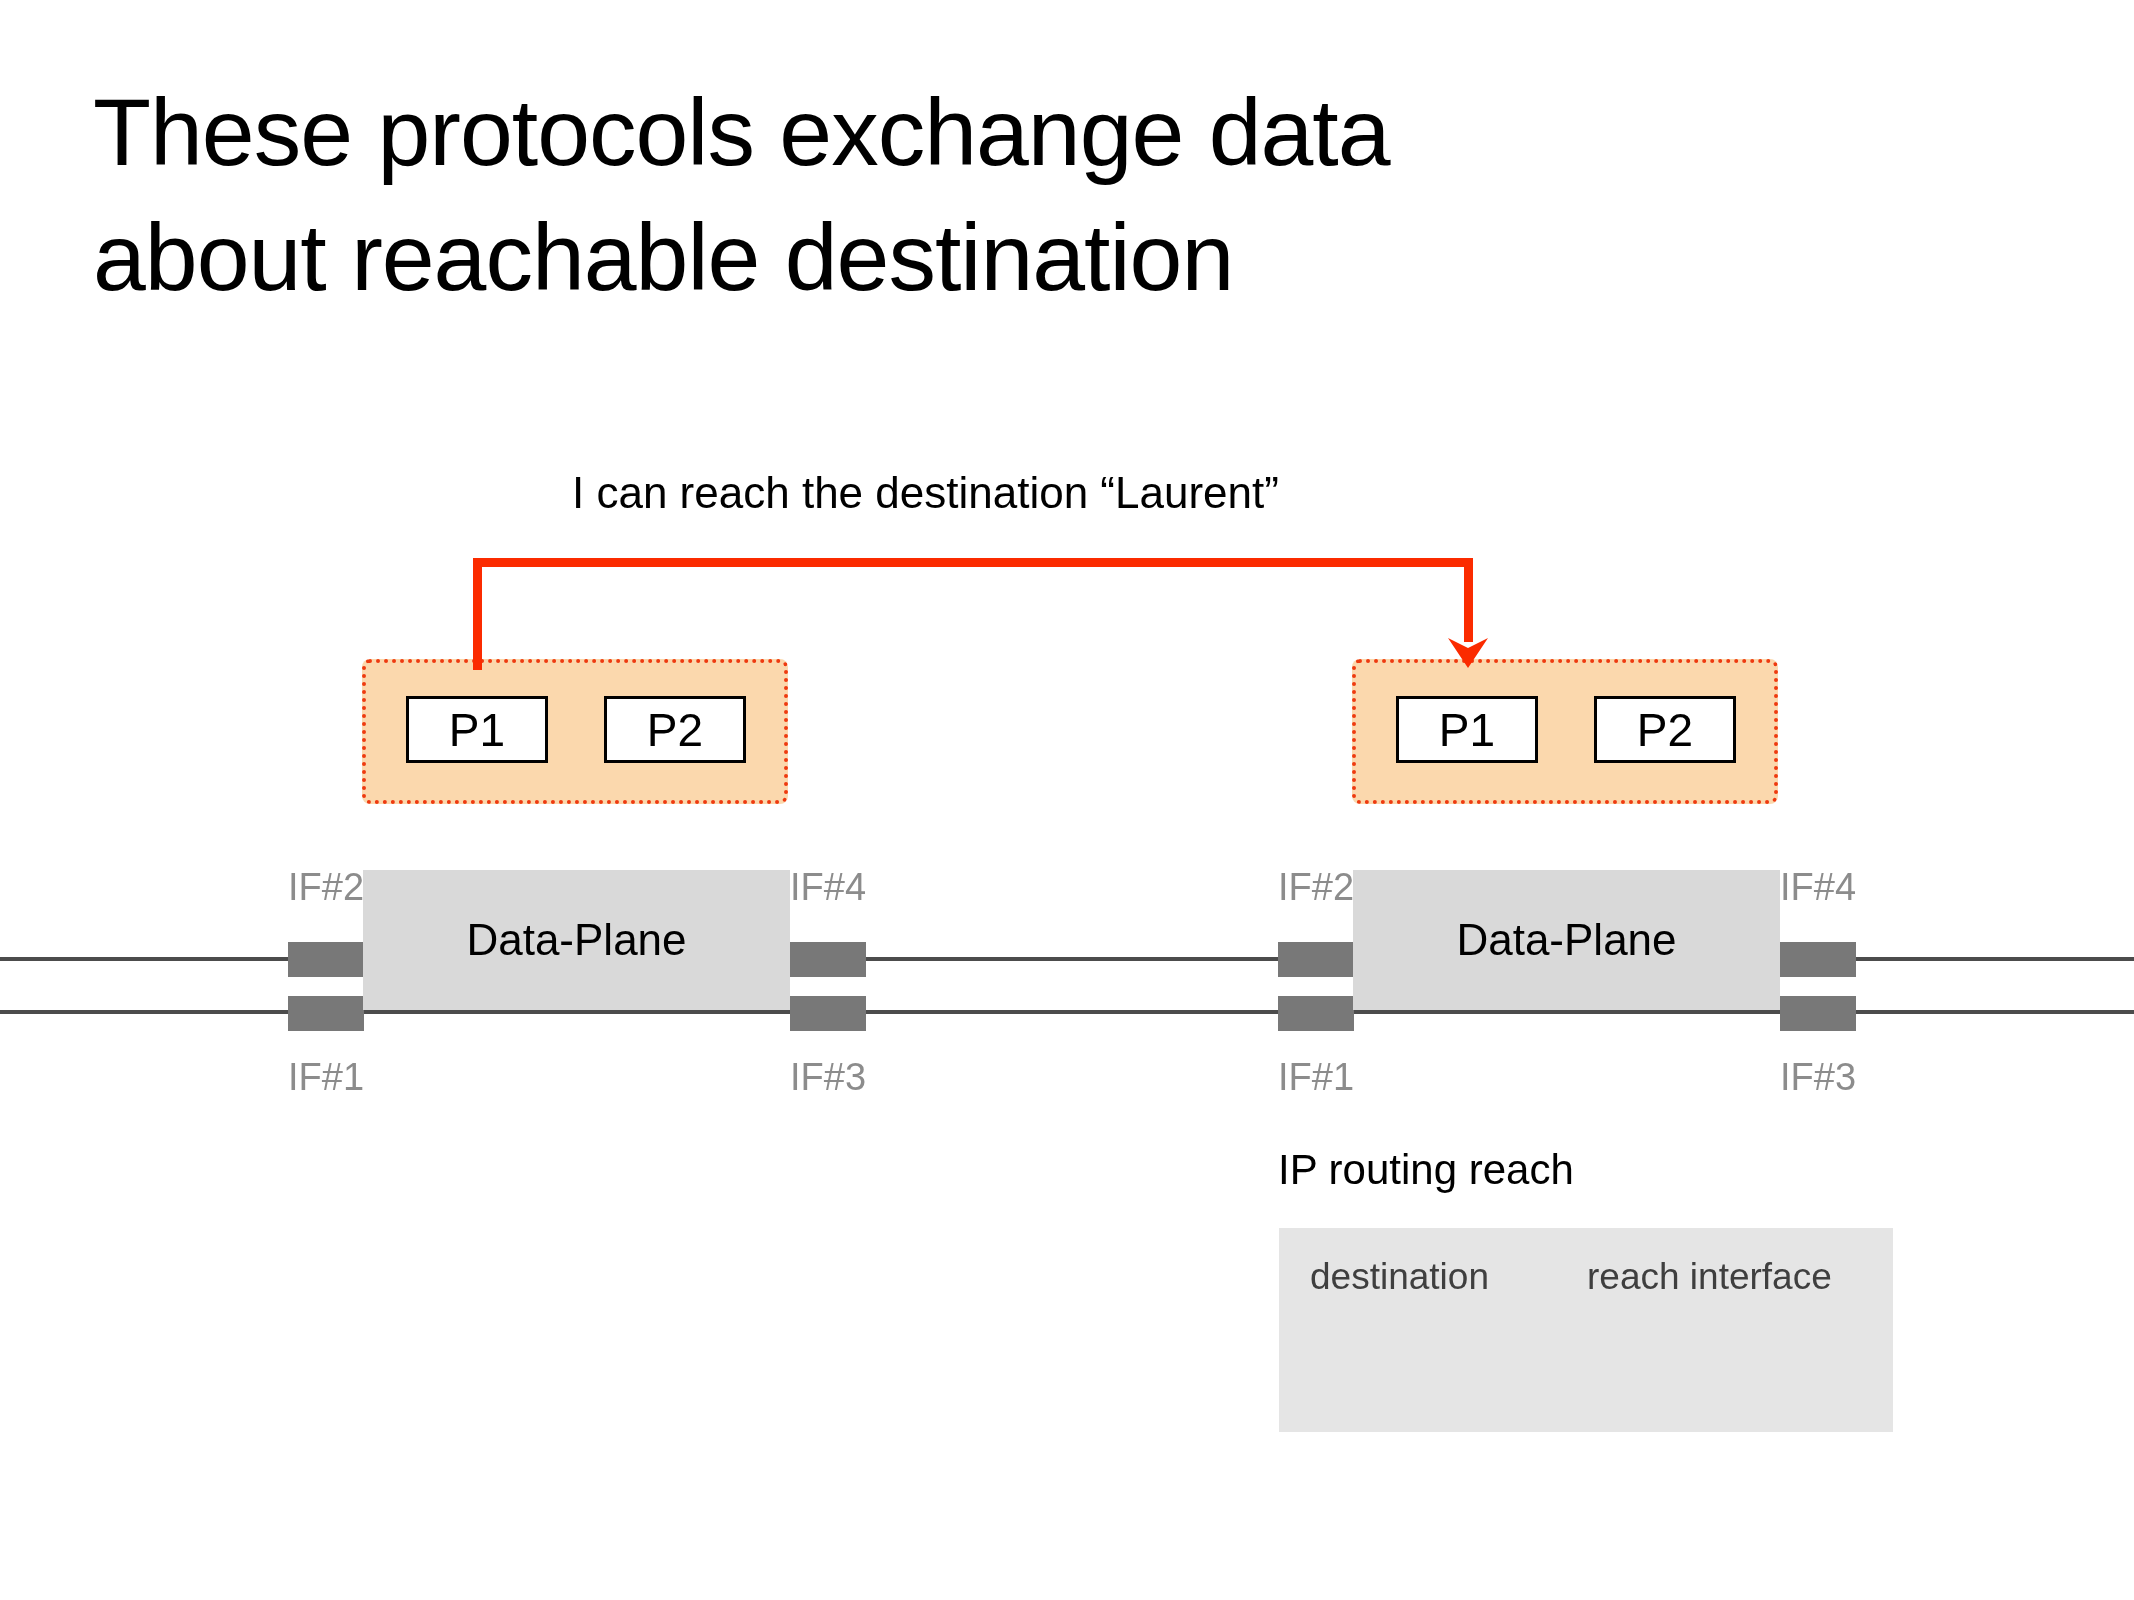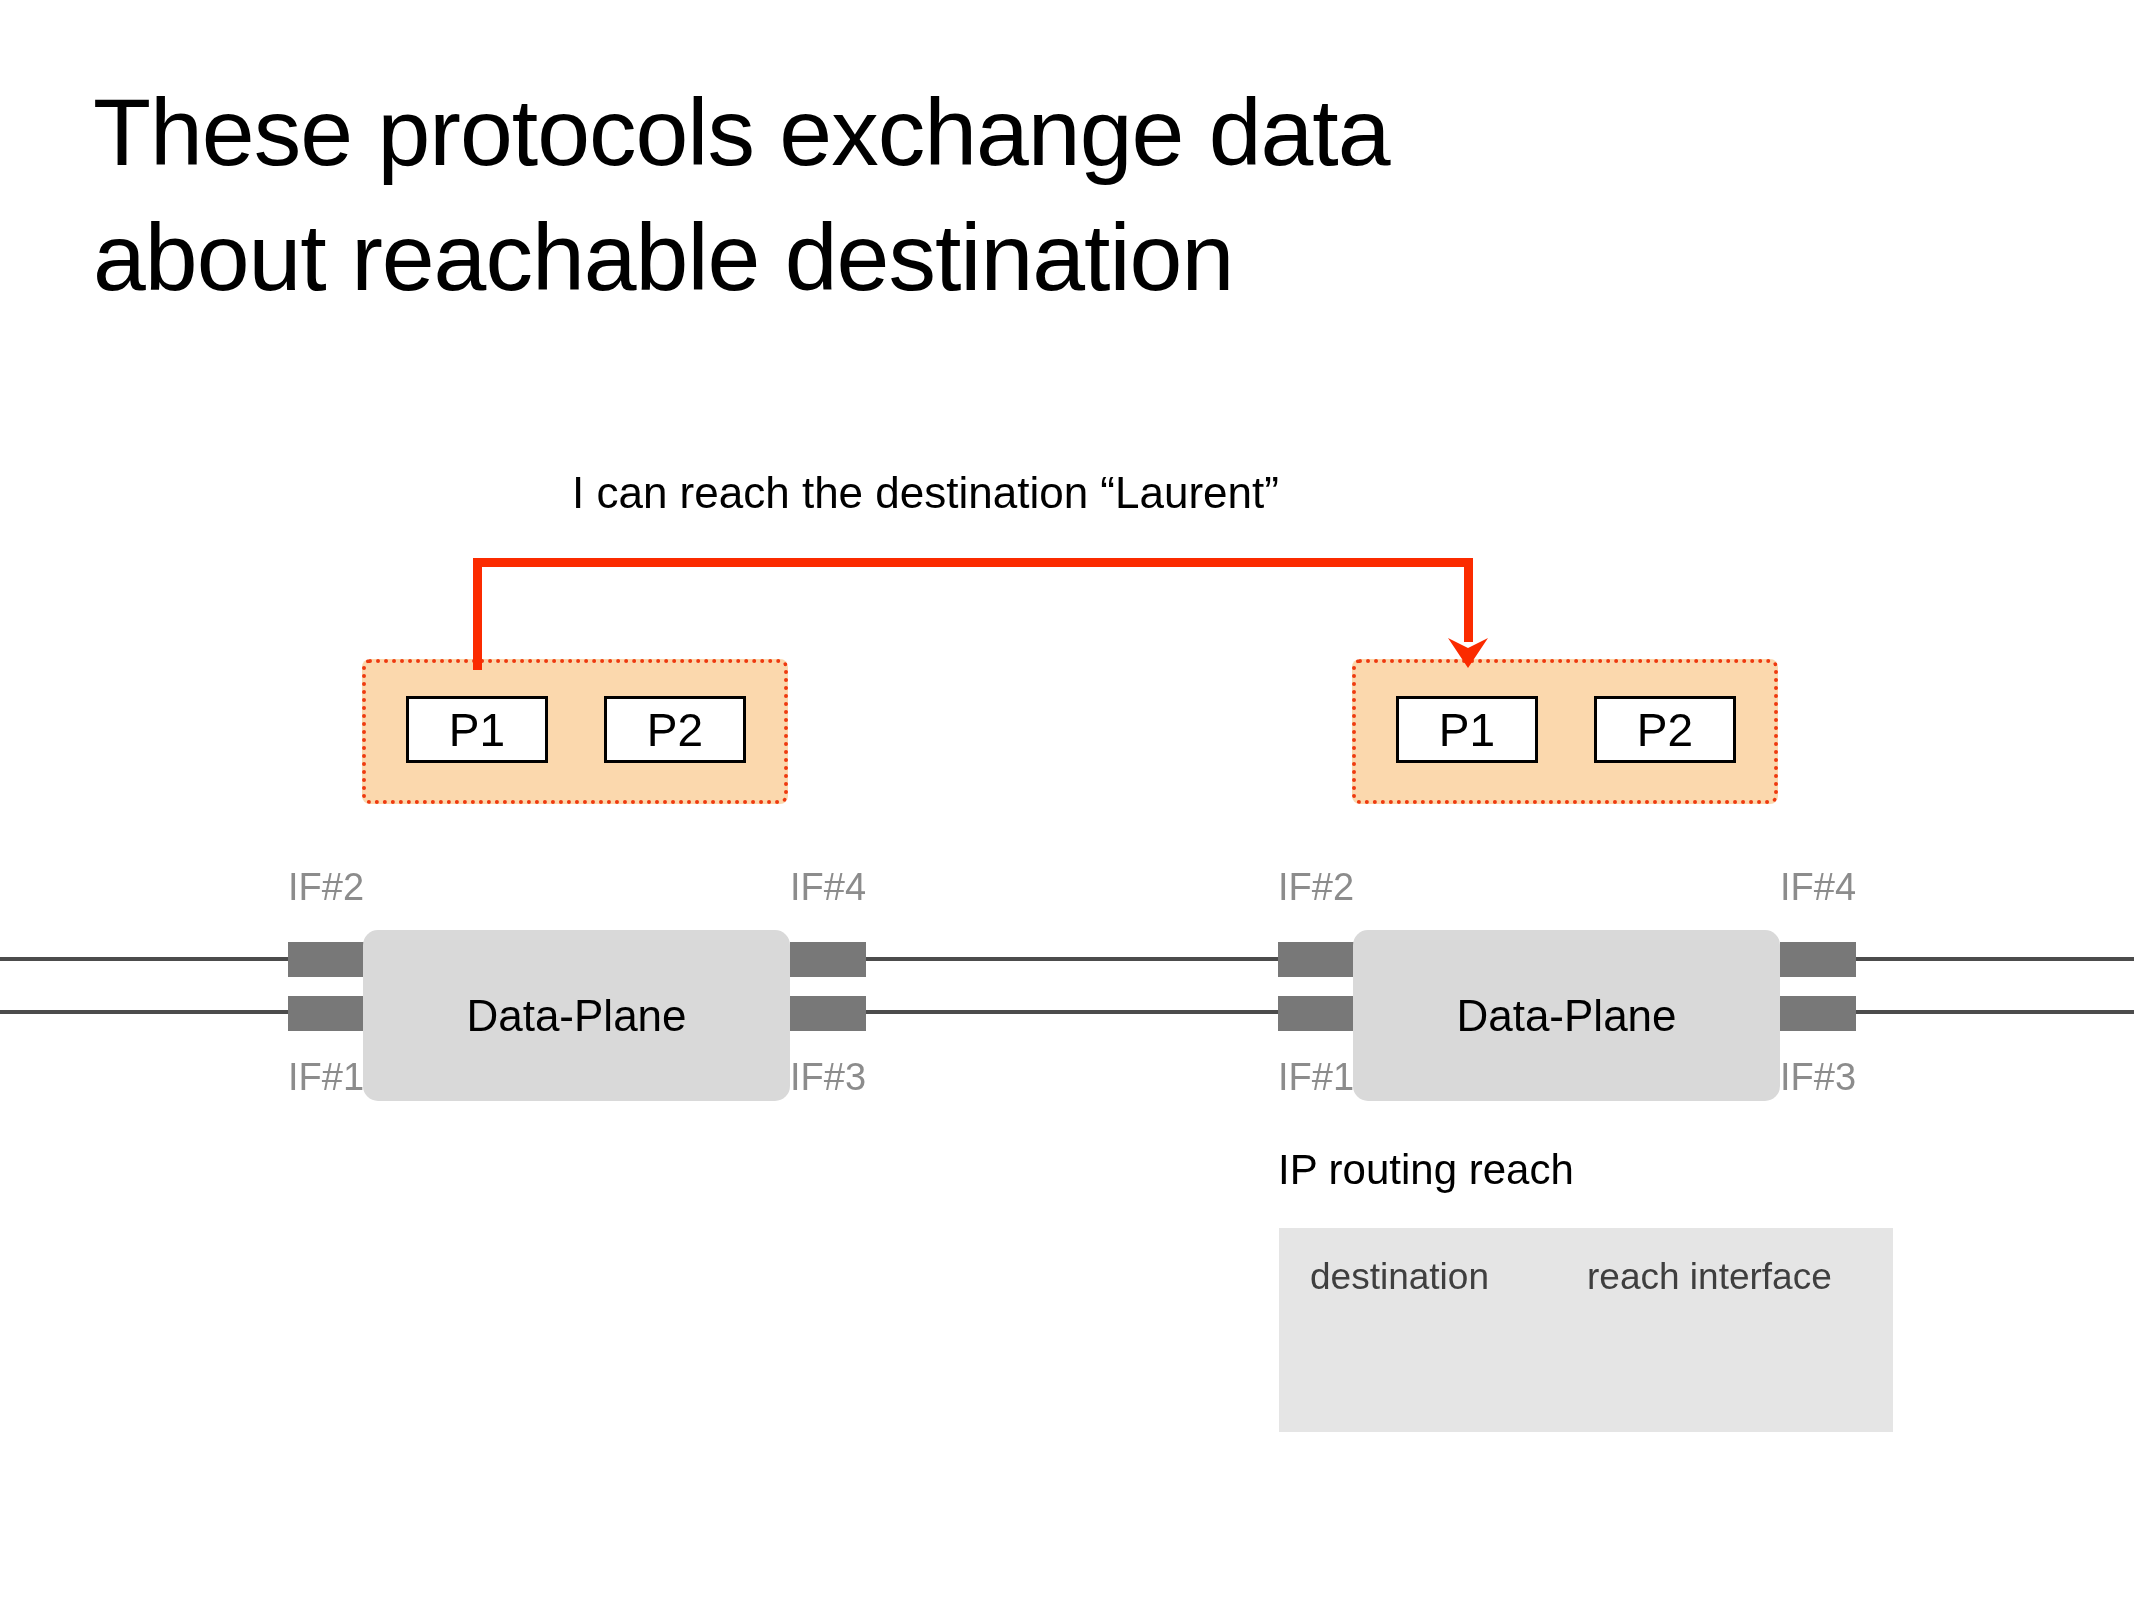--- a/index.html
+++ b/index.html
@@ -44,22 +44,22 @@
   .wire.top{top:957px;}
   .wire.bottom{top:1010px;}
   
   .connector{position:absolute;width:76px;height:35px;background:#787878;z-index:2;}
   .conn-wt{left:288px;top:942px;}
   .conn-wb{left:288px;top:996px;}
   .conn-et{left:790px;top:942px;}
   .conn-eb{left:790px;top:996px;}
   
   .data-plane-box{
-    position:absolute;left:363px;top:930px;width:427px;height:171px;background:#d9d9d9;z-index:3;
-    display:flex;align-items:center;justify-content:center;font-size:44px;color:#000;border-radius:15px;
+    position:absolute;left:363px;top:870px;width:427px;height:140px;background:#d9d9d9;z-index:3;
+    display:flex;align-items:center;justify-content:center;font-size:44px;color:#000;
   }
   
   .if-label{position:absolute;font-size:38px;color:#8c8c8c;white-space:nowrap;z-index:3;}
   .if-tl{left:288px;top:866px;}
   .if-tr{left:790px;top:866px;}
   .if-bl{left:288px;top:1056px;}
   .if-br{left:790px;top:1056px;}
   
   .routing-table-title{
     position:absolute;left:1278px;top:1146px;font-size:42px;color:#000;white-space:nowrap;

